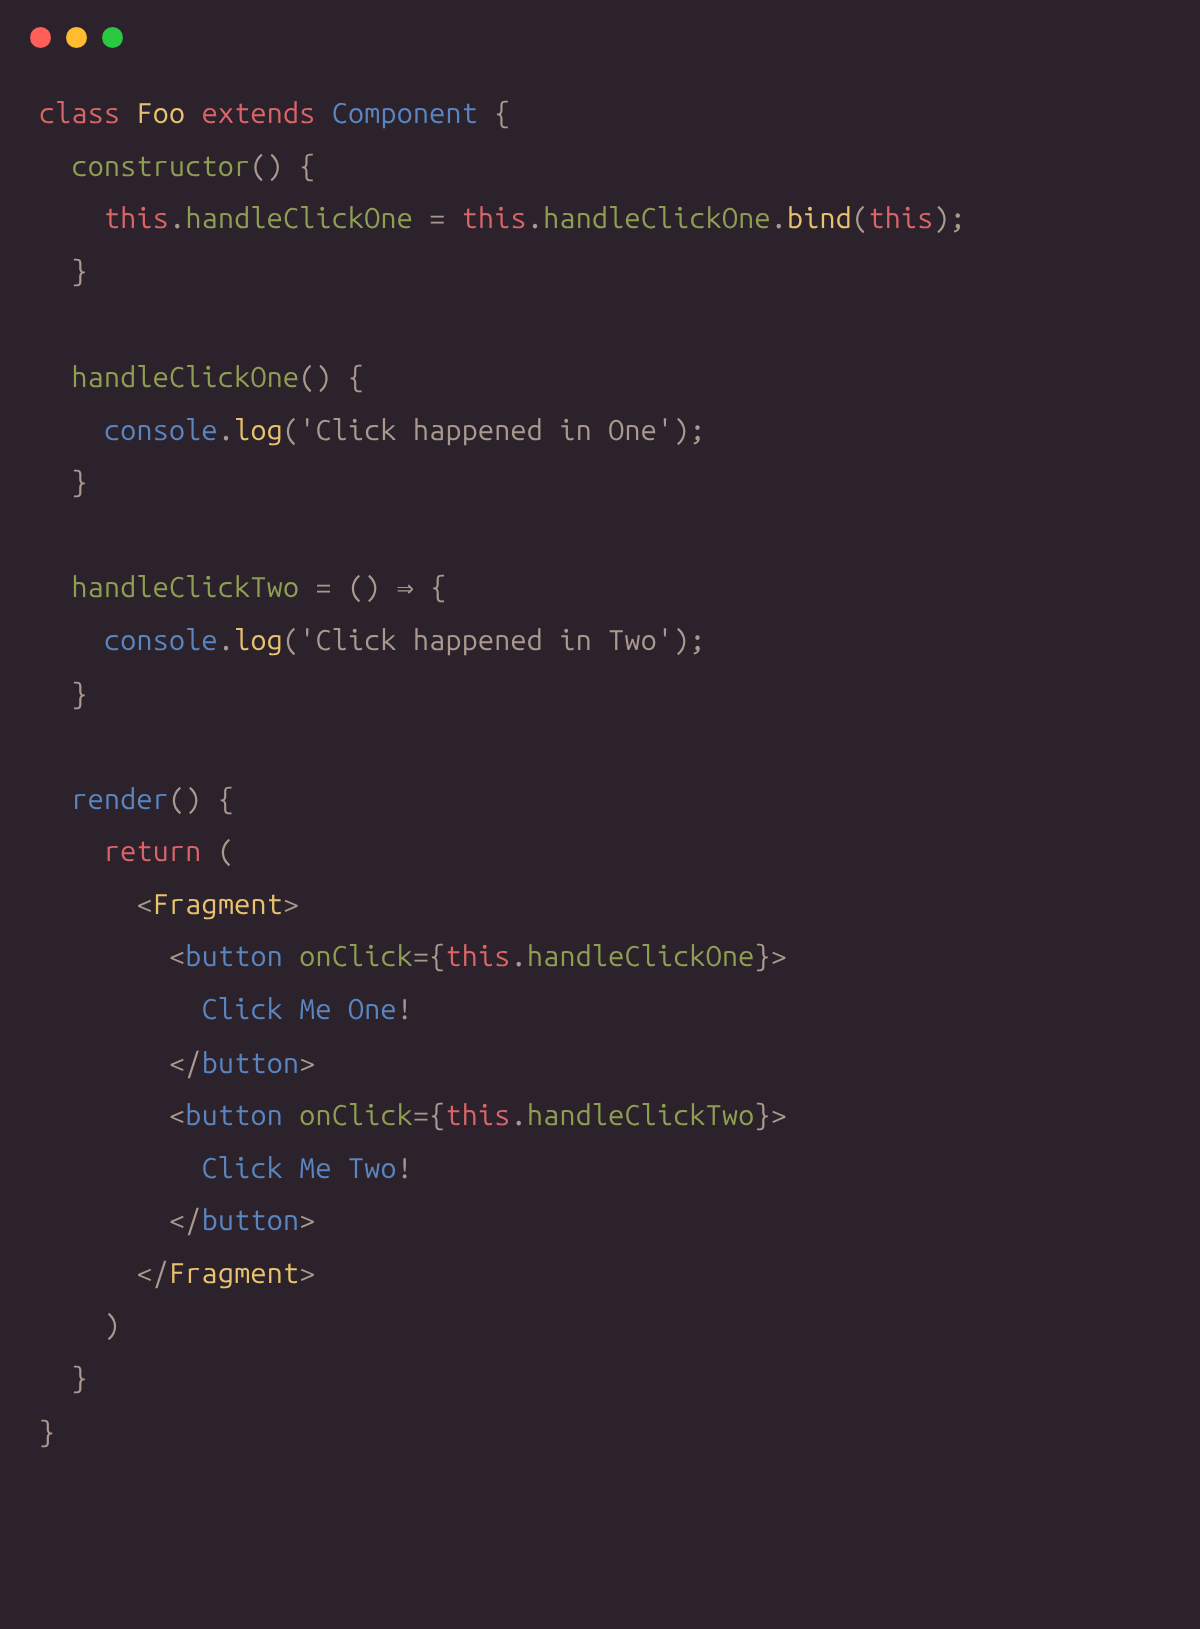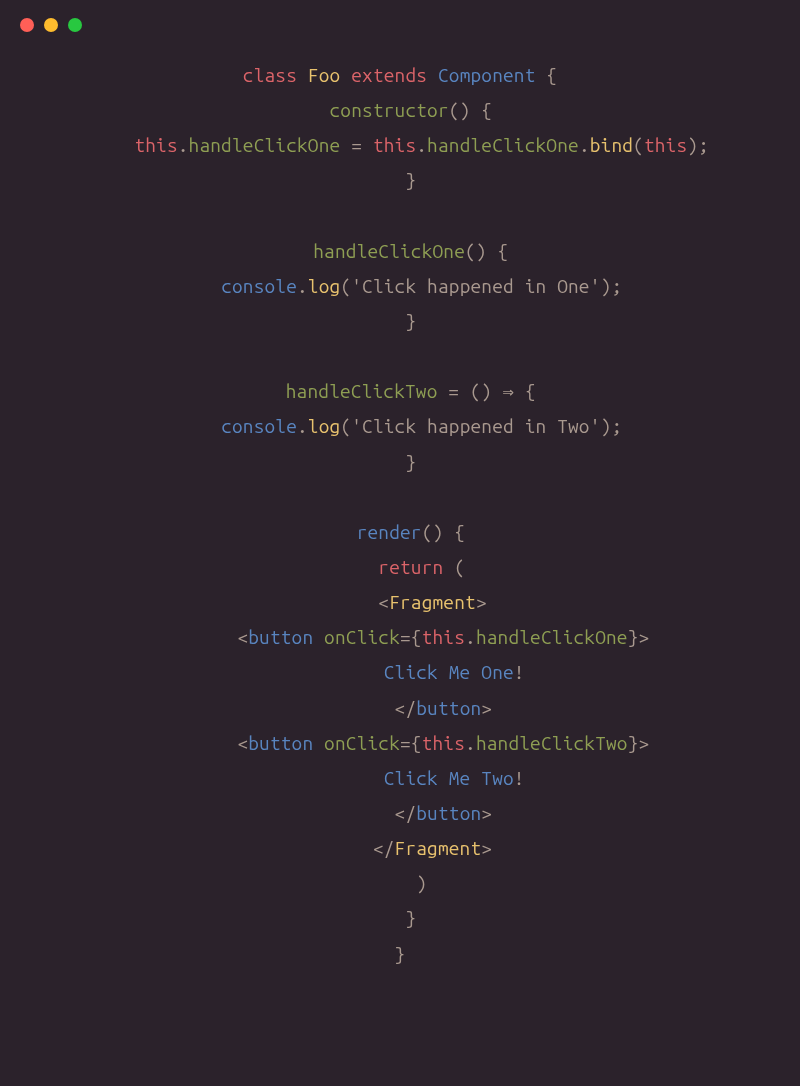--- a/index.html
+++ b/index.html
@@ -33,21 +33,20 @@
       border-radius: 50%;
     }
     .red { background: #ff5f57; }
     .yellow { background: #febc2e; }
     .green { background: #28c840; }
     .code {
       padding: 18px 26px;
       white-space: pre;
       color: #c4b8b5;
       letter-spacing: 0.2px;
-      text-align: center;
     }
     .tok { display: inline; }
     .kw-red { color: #db6469; }
     .kw-blue { color: #5985c0; }
     .fn-green { color: #8e9e53; }
     .fn-yellow { color: #e8c26e; }
     .punct { color: #a9998f; }
     .str { color: #a9998f; }
   </style>
 </head>

